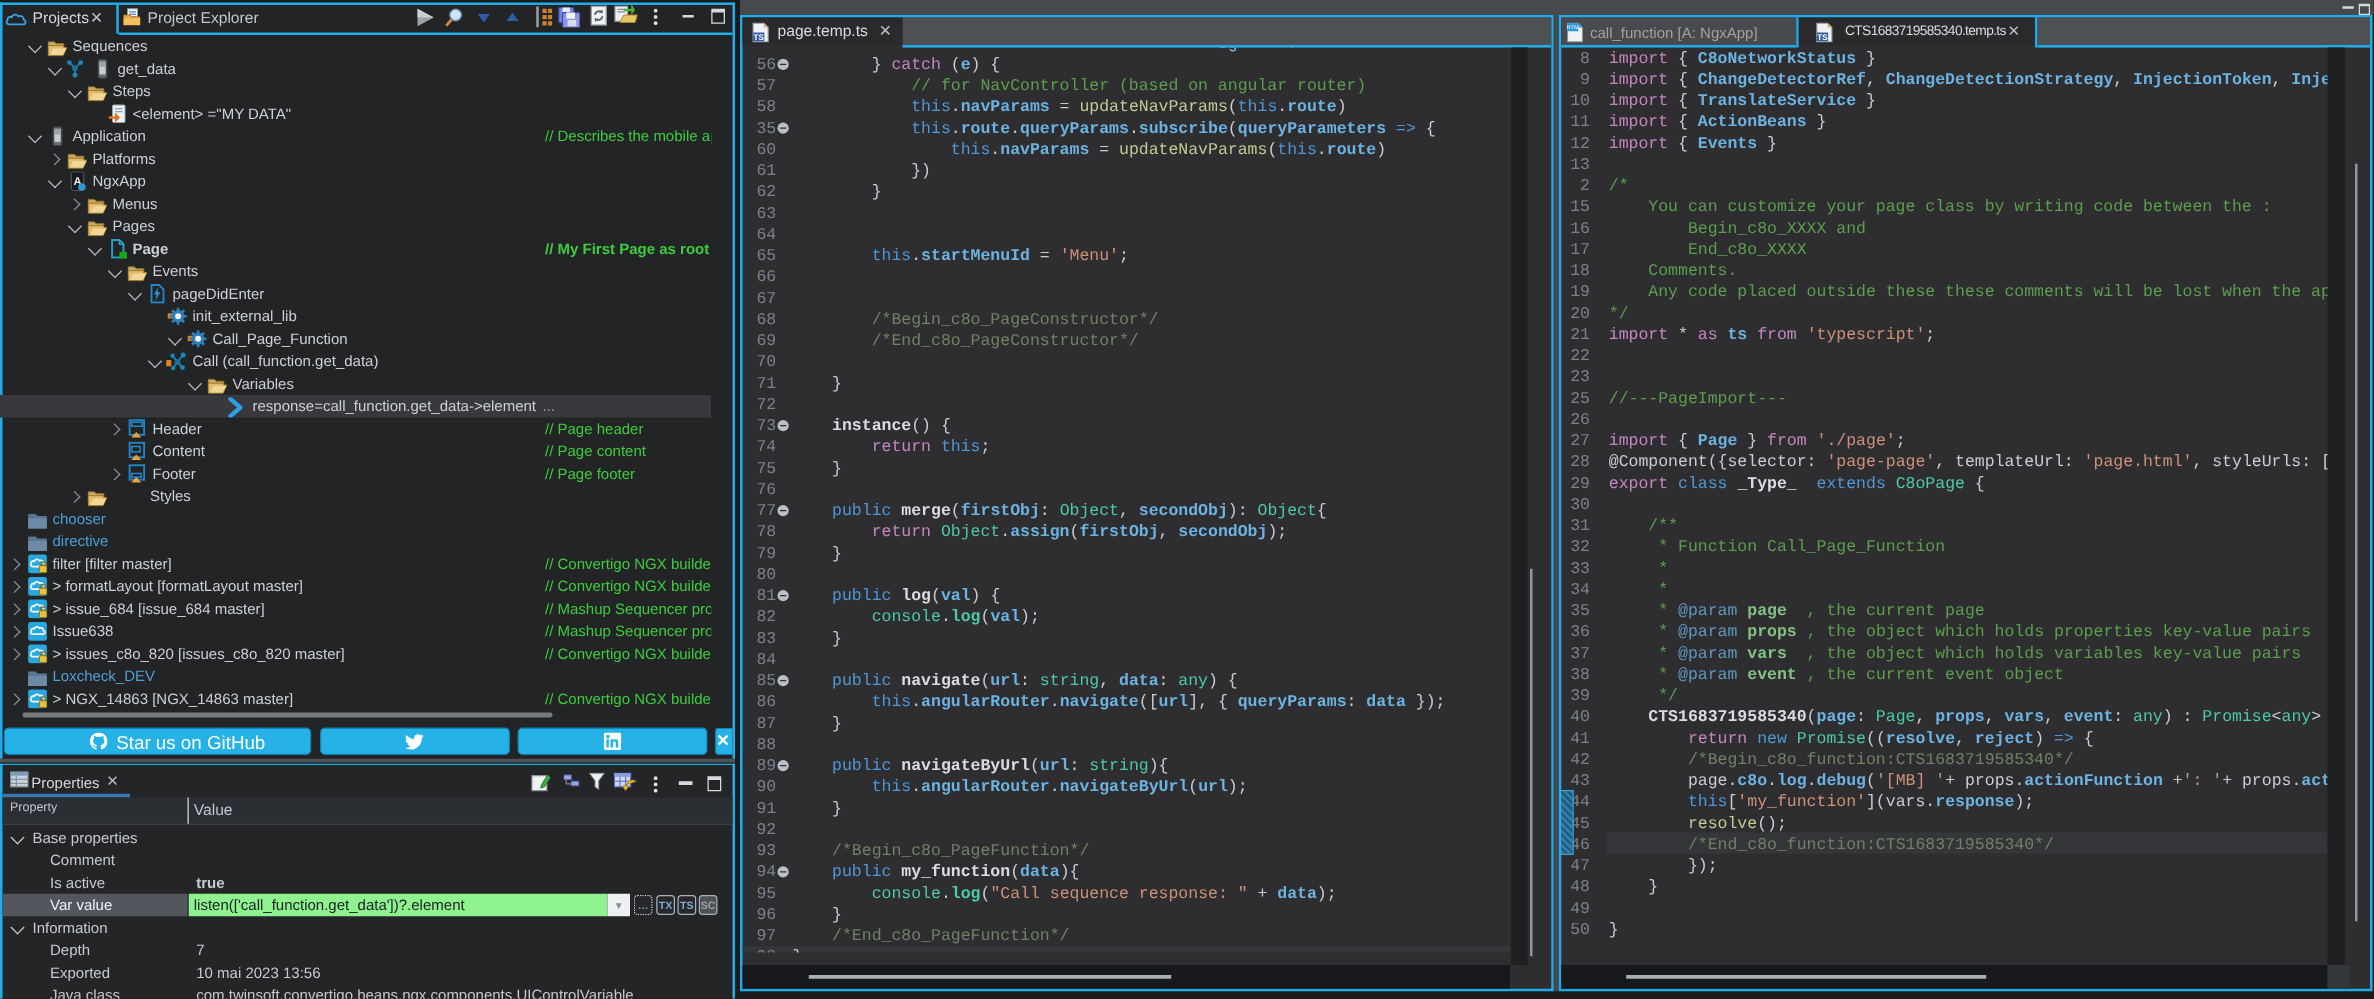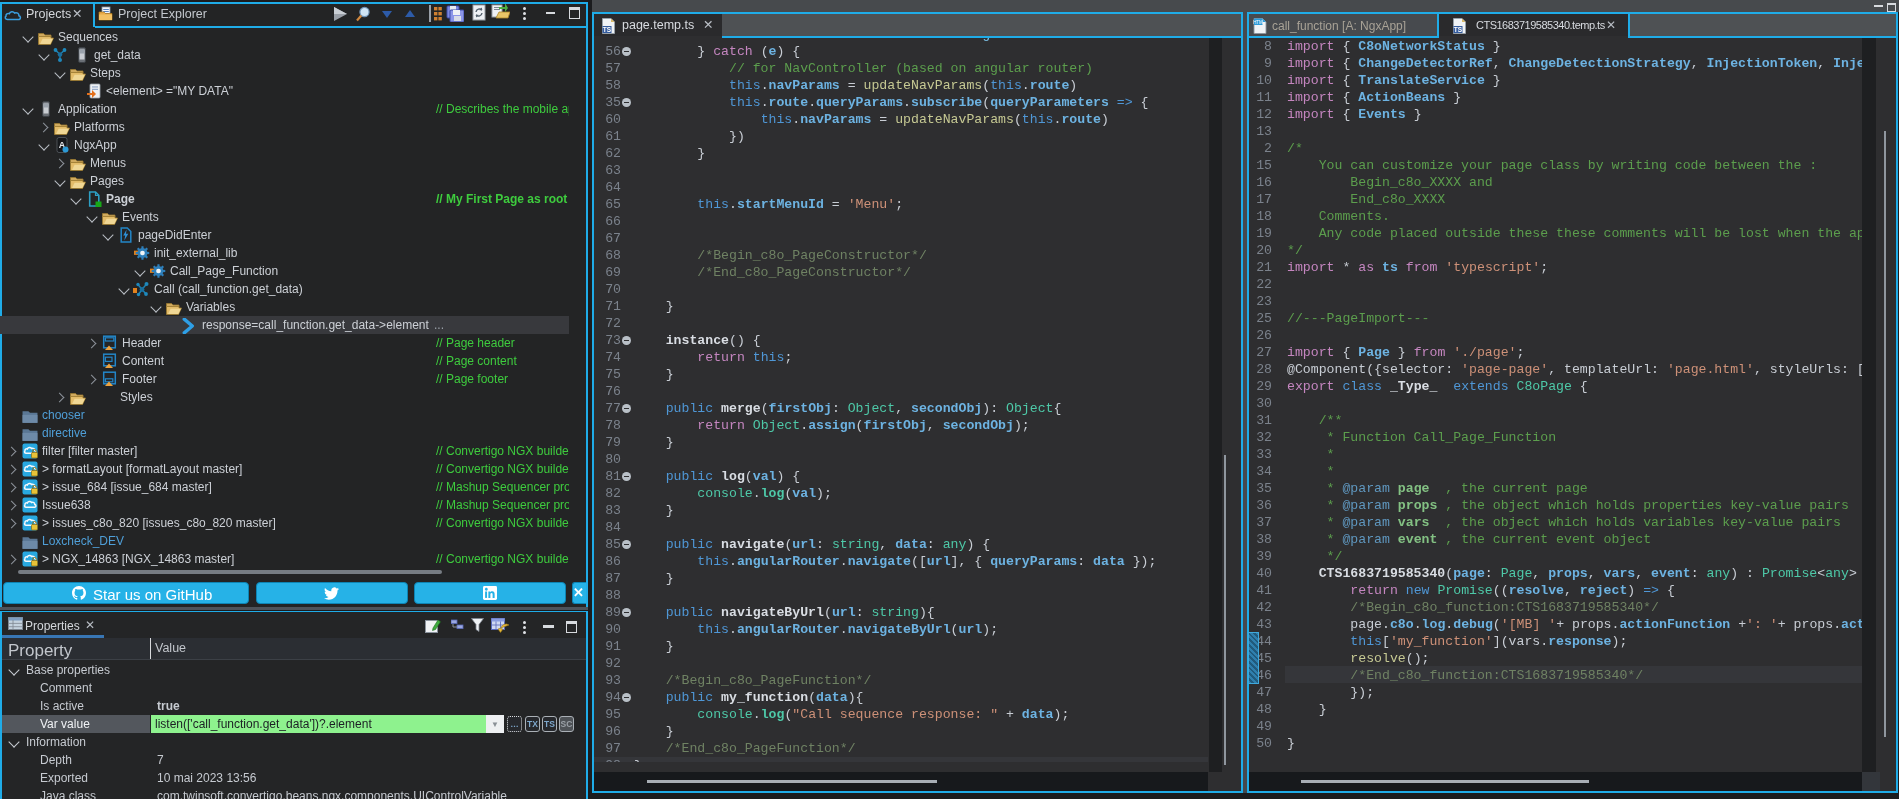--- a/index.html
+++ b/index.html
@@ -443,21 +443,21 @@
     <line x1="9.5" y1="3.5" x2="9.5" y2="11.5" stroke="#5868b8" stroke-width="0.8"></line>
     <line x1="0.5" y1="7" x2="13.5" y2="7" stroke="#5868b8" stroke-width="0.8"></line>
 <path d="M18 8 A5 5 0 0 0 10 12 L12 12 L9.5 15.5 L7 12 Z" fill="#e8b93a" stroke="#9a7714" stroke-width="0.6" transform="translate(0,-1)"></path>
   </svg>
 <div class="abs" style="left:523px;top:621px;width:3px;height:3px;background:#dfe2e6;border-radius:50%;"></div>
 <div class="abs" style="left:523px;top:626px;width:3px;height:3px;background:#dfe2e6;border-radius:50%;"></div>
 <div class="abs" style="left:523px;top:631px;width:3px;height:3px;background:#dfe2e6;border-radius:50%;"></div>
 <div class="abs" style="left:543px;top:625px;width:11px;height:3px;background:#d7dade;"></div>
 <div class="abs" style="left:566px;top:621px;width:9px;height:8px;border:1.5px solid #d7dade;border-top-width:3px;"></div>
 <div class="abs" style="left:2px;top:638px;width:584px;height:22px;background:#2b2e33;border-bottom:1px solid #3c4046;box-sizing:border-box;"></div>
-<div class="abs" style="left:8px;top:641px;font-size:17px;color:#c2c6cc;">Property</div>
+<div class="abs" style="left:8px;top:641px;font-size:10px;color:#c2c6cc;">Property</div>
 <div class="abs" style="left:155px;top:641px;font-size:12.5px;color:#c2c6cc;">Value</div>
 <div class="abs" style="left:150px;top:638px;width:1px;height:21px;background:#d8dadd;"></div>
 <div class="prow" style="left:2px;top:661px;width:584px;">
     <span class="chev d" style="left:8px;border-color:#c8ccd2;"></span>
     <span style="position:absolute;left:24px;">Base properties</span>
   </div>
 <div class="prow" style="left:2px;top:679px;width:584px;">
     <span style="position:absolute;left:38px;">Comment</span>
   </div>
 <div class="prow" style="left:2px;top:697px;width:584px;">

